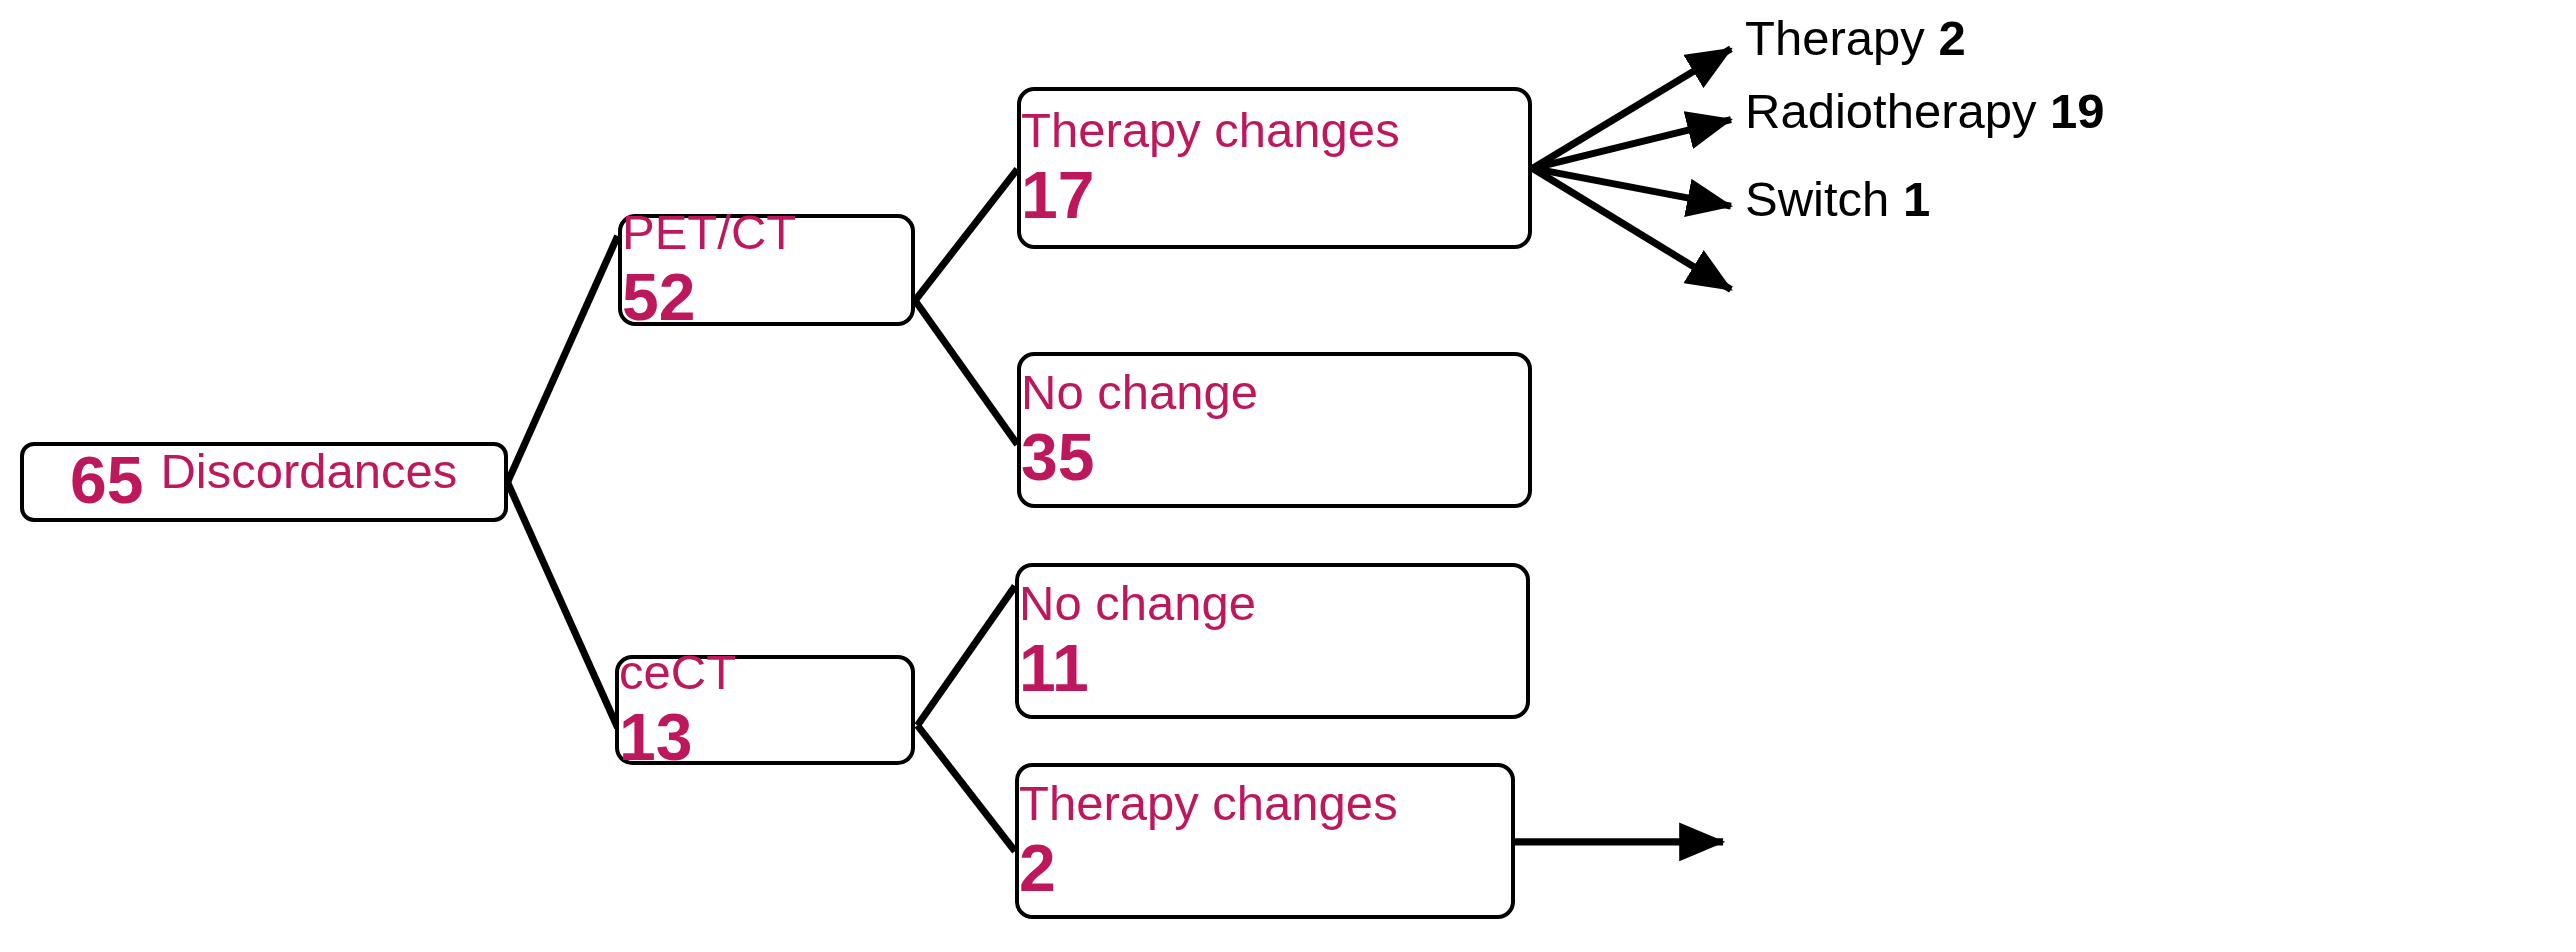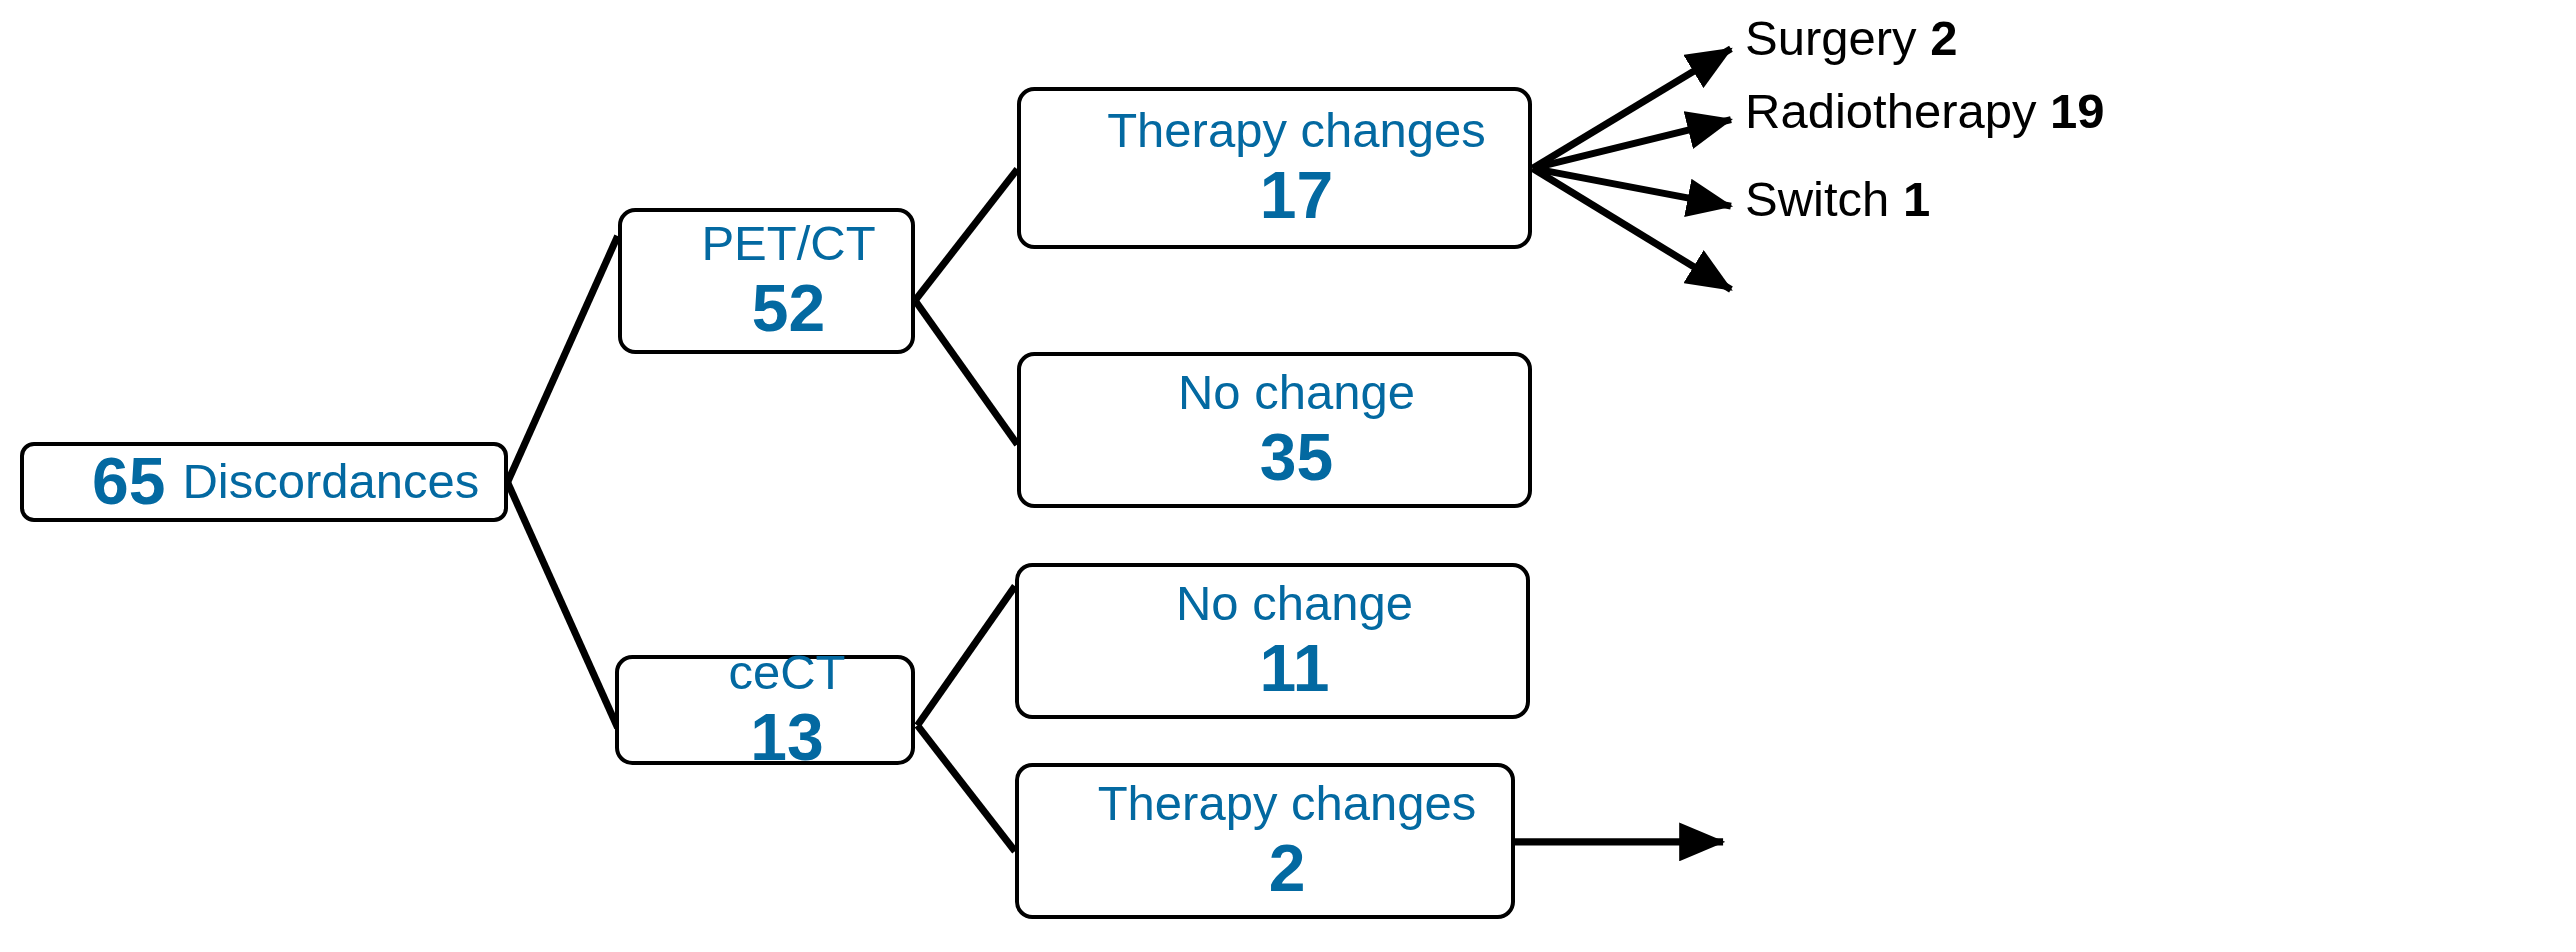--- a/index.html
+++ b/index.html
@@ -23,26 +23,24 @@
     pointer-events: none;
   }
   .node {
     position: absolute;
     box-sizing: border-box;
     background: #ffffff;
     border: 4.7px solid #000000;
     border-radius: 17.3px;
     display: flex;
     flex-direction: column;
-    align-items: center;
     justify-content: center;
-    color: #0369a1;
+    color: #be185d;
     line-height: 1.06;
     z-index: 2;
-    padding-left: 44px;
   }
   .node .l1 { font-size: 49px; font-weight: 400; white-space: nowrap; }
   .node .l2 { font-size: 66px; font-weight: 700; white-space: nowrap; margin-top: 4.7px; }
   .node.inline { flex-direction: row; }
   .node.inline .l2 { margin-top: 0; margin-right: 13px; }
   .node.inline .l1 { margin-left: 4px; }
   .leaf {
     position: absolute;
     color: #000000;
     font-size: 49px;
@@ -102,21 +100,21 @@
     <g>
       <path d="M1925,1070 L2190,1070" stroke="#000000" stroke-width="9" fill="none" marker-end="url(#arrowhead)"></path>
     </g>
   </svg>
 
   <div class="node inline" style="left:19.7px; top:442px; width:488px; height:80px; border-radius:14px;">
     <span class="l2">65</span>
     <span class="l1">Discordances</span>
   </div>
 
-  <div class="node" style="left:618px; top:208px; width:297px; height:146px;">
+  <div class="node" style="left:618px; top:214px; width:297px; height:112px;">
     <span class="l1">PET/CT</span>
     <span class="l2">52</span>
   </div>
 
   <div class="node" style="left:615px; top:655px; width:300px; height:110px;">
     <span class="l1">ceCT</span>
     <span class="l2">13</span>
   </div>
 
   <div class="node" style="left:1017px; top:87px; width:515px; height:162px;">
@@ -133,21 +131,21 @@
     <span class="l1">No change</span>
     <span class="l2">11</span>
   </div>
 
   <div class="node" style="left:1015px; top:763px; width:500px; height:156px;">
     <span class="l1">Therapy changes</span>
     <span class="l2">2</span>
   </div>
 
   <div class="leaf" style="left:1745px; top:14px;">
-    <span>Surgery</span>
+    <span>Therapy</span>
     <b>2</b>
   </div>
 
   <div class="leaf" style="left:1745px; top:87px;">
     <span>Radiotherapy</span>
     <b>19</b>
   </div>
 
   <div class="leaf" style="left:1745px; top:175px;">
     <span>Switch</span>

